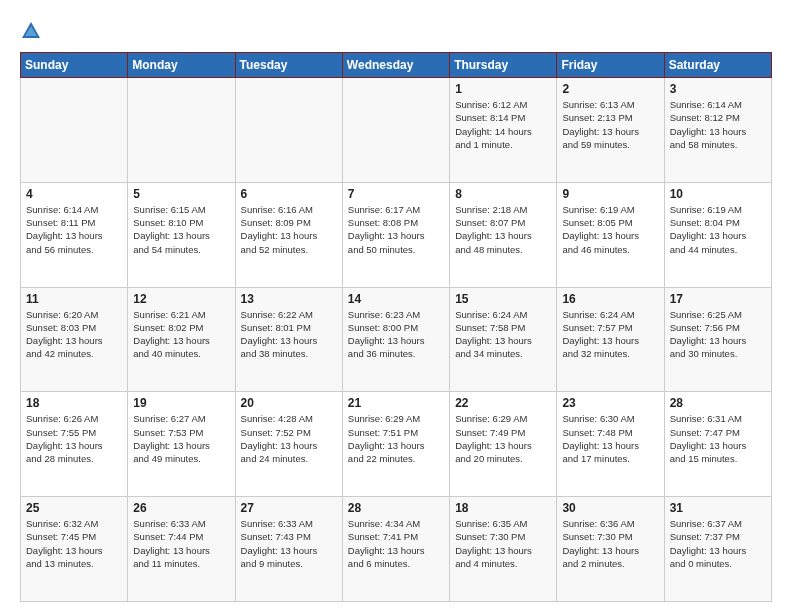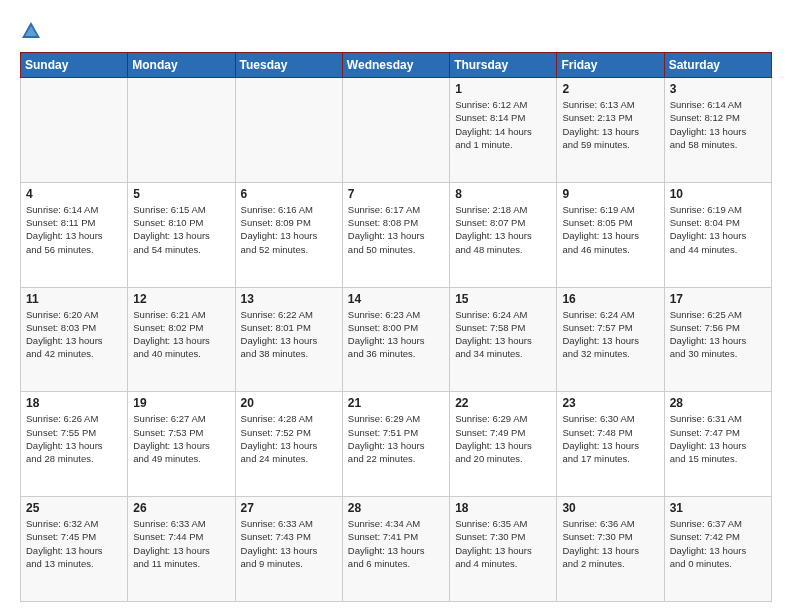--- a/index.html
+++ b/index.html
@@ -362,20 +362,20 @@
           <td>
             <span class="day-num">30</span>
             <div class="cell-text">Sunrise: 6:36 AM</div>
             <div class="cell-text">Sunset: 7:30 PM</div>
             <div class="cell-text">Daylight: 13 hours</div>
             <div class="cell-text">and 2 minutes.</div>
           </td>
           <td>
             <span class="day-num">31</span>
             <div class="cell-text">Sunrise: 6:37 AM</div>
-            <div class="cell-text">Sunset: 7:42 PM</div>
+            <div class="cell-text">Sunset: 7:37 PM</div>
             <div class="cell-text">Daylight: 13 hours</div>
             <div class="cell-text">and 0 minutes.</div>
           </td>
         </tr>
       </tbody>
   </table>
 </div>
 
 </body></html>

